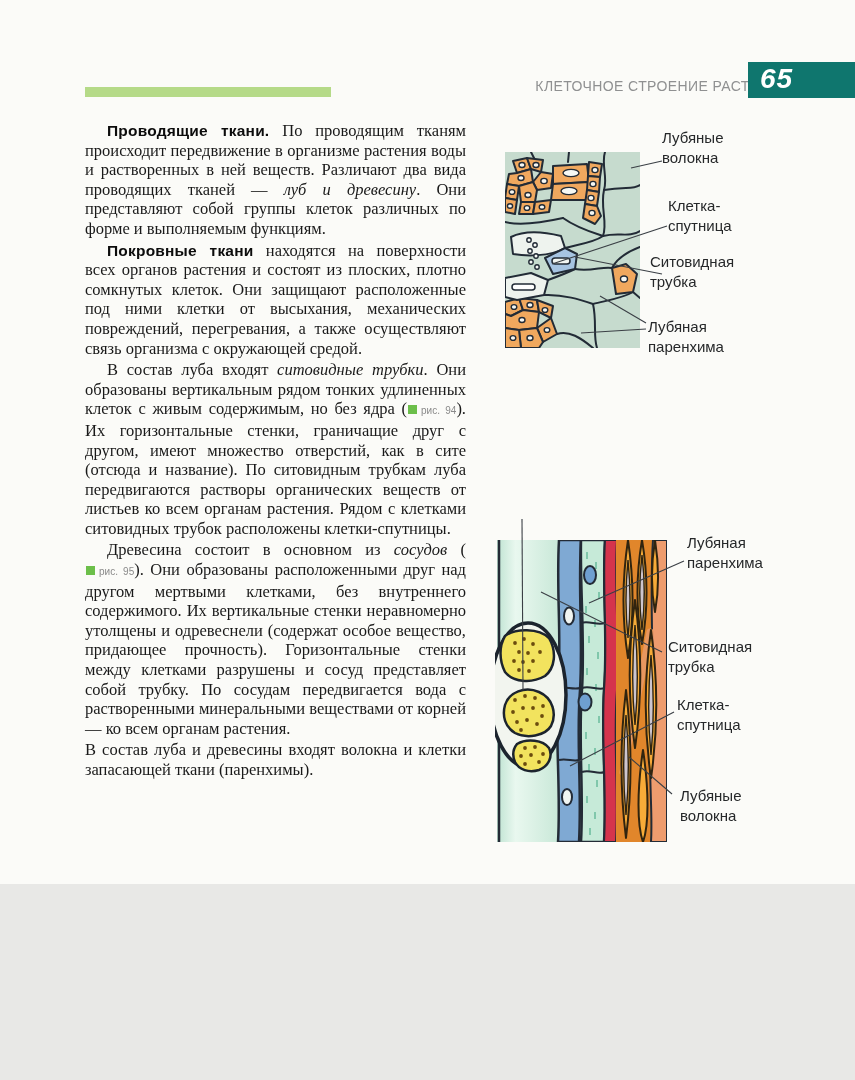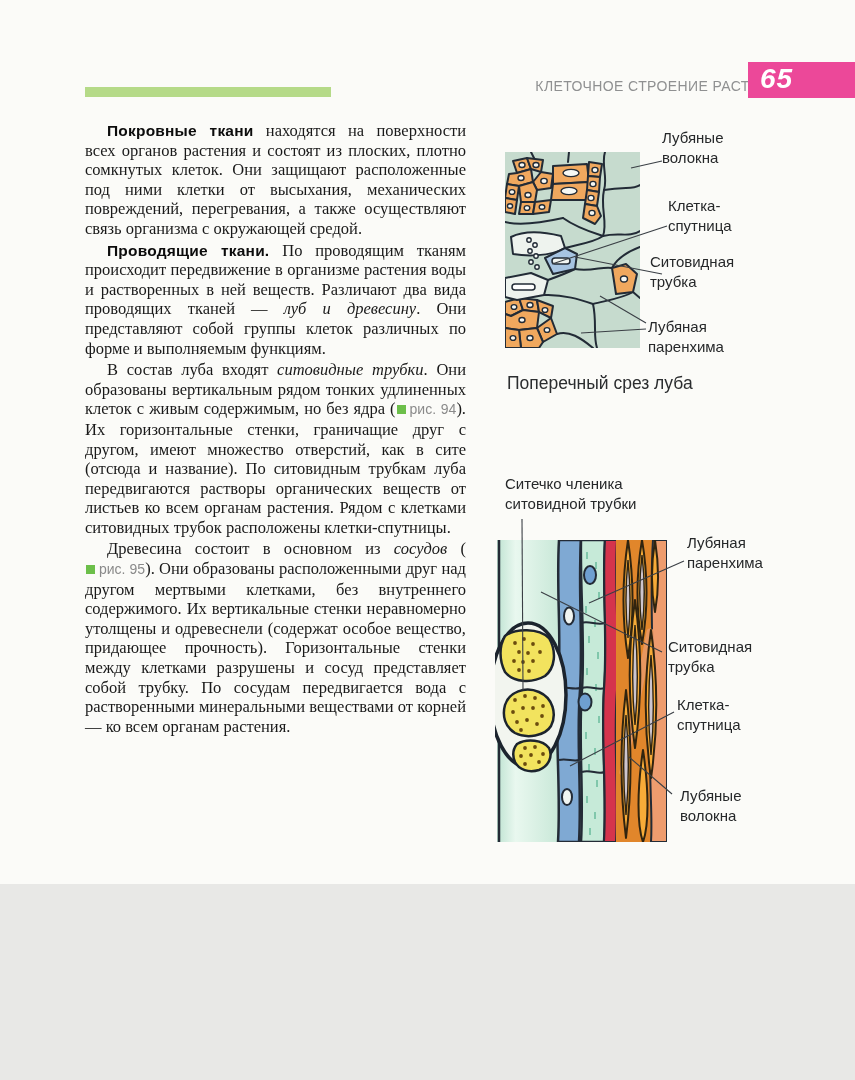--- a/index.html
+++ b/index.html
@@ -9,21 +9,21 @@
     font-family:"Liberation Serif",serif;color:#191919;padding-left:48px;
   }
   
   .green-bar{position:absolute;left:85px;top:87px;width:246px;height:10px;background:#b5da88;}
   .running-head{
     position:absolute;right:112px;top:78px;
     font-family:"Liberation Sans",sans-serif;font-size:14px;letter-spacing:.4px;
     color:#8f9091;white-space:nowrap;
   }
   .page-num-box{
-    position:absolute;left:748px;top:62px;width:107px;height:36px;background:#ec4899;
+    position:absolute;left:748px;top:62px;width:107px;height:36px;background:#0f766e;
   }
   .page-num-box span{
     display:inline-block;padding-left:12px;line-height:34px;
     font-family:"Liberation Sans",sans-serif;font-weight:bold;font-style:italic;
     font-size:28px;color:#ffffff;letter-spacing:1px;
   }
   
   .article{
     position:absolute;left:85px;top:121px;width:381px;
     font-size:16.5px;line-height:19.6px;text-align:justify;
@@ -34,21 +34,21 @@
     font-family:"Liberation Sans",sans-serif;font-weight:bold;
     font-size:15.5px;letter-spacing:.2px;color:#0c0c0c;
   }
   .run-italic{font-style:italic;}
   .figref{white-space:nowrap;}
   .figref-square{
     display:inline-block;width:9px;height:9px;background:#6cbf4a;
     margin:0 4px 0 1px;vertical-align:baseline;
   }
   .figref-text{
-    font-family:"Liberation Sans",sans-serif;font-size:14px;color:#8a8a8a;
+    font-family:"Liberation Sans",sans-serif;font-size:10px;color:#8a8a8a;
   }
   
   .fig{position:absolute;}
   .fig-label{
     position:absolute;font-family:"Liberation Sans",sans-serif;
     font-size:15px;line-height:19.5px;color:#26282a;
   }
   .fig-caption{
     position:absolute;font-family:"Liberation Sans",sans-serif;
     font-size:17.5px;color:#2b2d2f;white-space:nowrap;
@@ -68,24 +68,25 @@
 
 <div class="page">
 
   <div class="green-bar"></div>
   <div class="running-head">КЛЕТОЧНОЕ СТРОЕНИЕ РАСТЕНИЯ</div>
   <div class="page-num-box">
     <span>65</span>
   </div>
 
   <div class="article">
+      <p><span class="run-bold">Проводящие ткани.</span><span class="run-normal"> По проводящим тканям происходит передвижение в организме растения воды и растворенных в ней веществ. Различают два вида проводящих тканей — </span><span class="run-italic">луб и древесину</span><span class="run-normal">. Они представляют собой группы клеток различных по форме и выполняемым функциям.</span></p>
       <p><span class="run-bold">Покровные ткани</span><span class="run-normal"> находятся на поверхности всех органов растения и состоят из плоских, плотно сомкнутых клеток. Они защищают расположенные под ними клетки от высыхания, механических повреждений, перегревания, а также осуществляют связь организма с окружающей средой.</span></p>
-      <p><span class="run-bold">Проводящие ткани.</span><span class="run-normal"> По проводящим тканям происходит передвижение в организме растения воды и растворенных в ней веществ. Различают два вида проводящих тканей — </span><span class="run-italic">луб и древесину</span><span class="run-normal">. Они представляют собой группы клеток различных по форме и выполняемым функциям.</span></p>
       <p><span class="run-normal">В состав луба входят </span><span class="run-italic">ситовидные трубки</span><span class="run-normal">. Они образованы вертикальным рядом тонких удлиненных клеток с живым содержимым, но без ядра (</span><span class="figref"><span class="figref-square"></span><span class="figref-text">рис. 94</span></span><span class="run-normal">). Их горизонтальные стенки, граничащие друг с другом, имеют множество отверстий, как в сите (отсюда и название). По ситовидным трубкам луба передвигаются растворы органических веществ от листьев ко всем органам растения. Рядом с клетками ситовидных трубок расположены клетки-спутницы.</span></p>
       <p><span class="run-normal">Древесина состоит в основном из </span><span class="run-italic">сосудов</span><span class="run-normal"> (</span><span class="figref"><span class="figref-square"></span><span class="figref-text">рис. 95</span></span><span class="run-normal">). Они образованы расположенными друг над другом мертвыми клетками, без внутреннего содержимого. Их вертикальные стенки неравномерно утолщены и одревеснели (содержат особое вещество, придающее прочность). Горизонтальные стенки между клетками разрушены и сосуд представляет собой трубку. По сосудам передвигается вода с растворенными минеральными веществами от корней — ко всем органам растения.</span></p>
+      <p class="no-indent"><span class="run-normal">В состав луба и древесины входят волокна и клетки запасающей ткани (паренхимы).</span></p>
     </div>
 
   <div class="fig" style="left:505px;top:152px;">
     <svg width="135" height="196" viewBox="0 0 135 196">
       <rect x="0" y="0" width="135" height="196" fill="#c6dbce"></rect>
       <g fill="none" stroke="#222b36" stroke-width="2" stroke-linecap="round" stroke-linejoin="round">
         <path d="M26,0 L30,8"></path>
         <path d="M64,0 L63,10"></path>
         <path d="M100,0 C96,12 103,26 99,38"></path>
         <path d="M99,38 C120,34 128,38 135,33"></path>
@@ -173,21 +174,20 @@
 
       <path d="M40,106 L60,96 L72,102 L70,117 L48,122 Z" fill="#a6c4e2" stroke="#222b36" stroke-width="2" stroke-linejoin="round"></path>
       <rect x="47" y="106" width="18" height="6" rx="3" fill="#f2f6f2" stroke="#222b36" stroke-width="1.5"></rect>
     </svg>
   </div>
 
   <div class="fig-label" style="left:662px;top:128px;width:95px;">Лубяные волокна</div>
   <div class="fig-label" style="left:668px;top:196px;width:100px;">Клетка-спутница</div>
   <div class="fig-label" style="left:650px;top:252px;width:110px;">Ситовидная трубка</div>
   <div class="fig-label" style="left:648px;top:317px;width:110px;">Лубяная паренхима</div>
-  <div class="fig-caption" style="left:507px;top:373px;">Поперечный срез луба</div>
 
   <div class="fig" style="left:495px;top:540px;">
     <svg width="172" height="302" viewBox="0 0 172 302">
 
       <defs>
         <linearGradient id="mint" x1="0" y1="0" x2="1" y2="0">
           <stop offset="0" stop-color="#bfe3d2"></stop>
           <stop offset="0.3" stop-color="#e9f8ef"></stop>
           <stop offset="1" stop-color="#c9e8d8"></stop>
         </linearGradient>
@@ -260,21 +260,20 @@
           <circle cx="40" cy="207" r="1.9"></circle>
           <circle cx="48" cy="214" r="1.9"></circle>
         <circle cx="26" cy="216" r="1.9"></circle>
           <circle cx="36" cy="215" r="1.9"></circle>
           <circle cx="44" cy="222" r="1.9"></circle>
         <circle cx="30" cy="224" r="1.9"></circle>
       </g>
     </svg>
   </div>
 
-  <div class="fig-label" style="left:505px;top:474px;width:175px;">Ситечко членика ситовидной трубки</div>
   <div class="fig-label" style="left:687px;top:533px;width:110px;">Лубяная паренхима</div>
   <div class="fig-label" style="left:668px;top:637px;width:110px;">Ситовидная трубка</div>
   <div class="fig-label" style="left:677px;top:695px;width:100px;">Клетка-спутница</div>
   <div class="fig-label" style="left:680px;top:786px;width:95px;">Лубяные волокна</div>
 
   <div class="fig-number" style="left:507px;top:915px;">Рис. 94.</div>
   <div class="fig-title" style="left:507px;top:936px;">Клетки всем</div>
 
   <svg class="leader-lines" width="855" height="1080" viewBox="0 0 855 1080">
     <g stroke="#3a3f45" stroke-width="1.1" fill="none">

